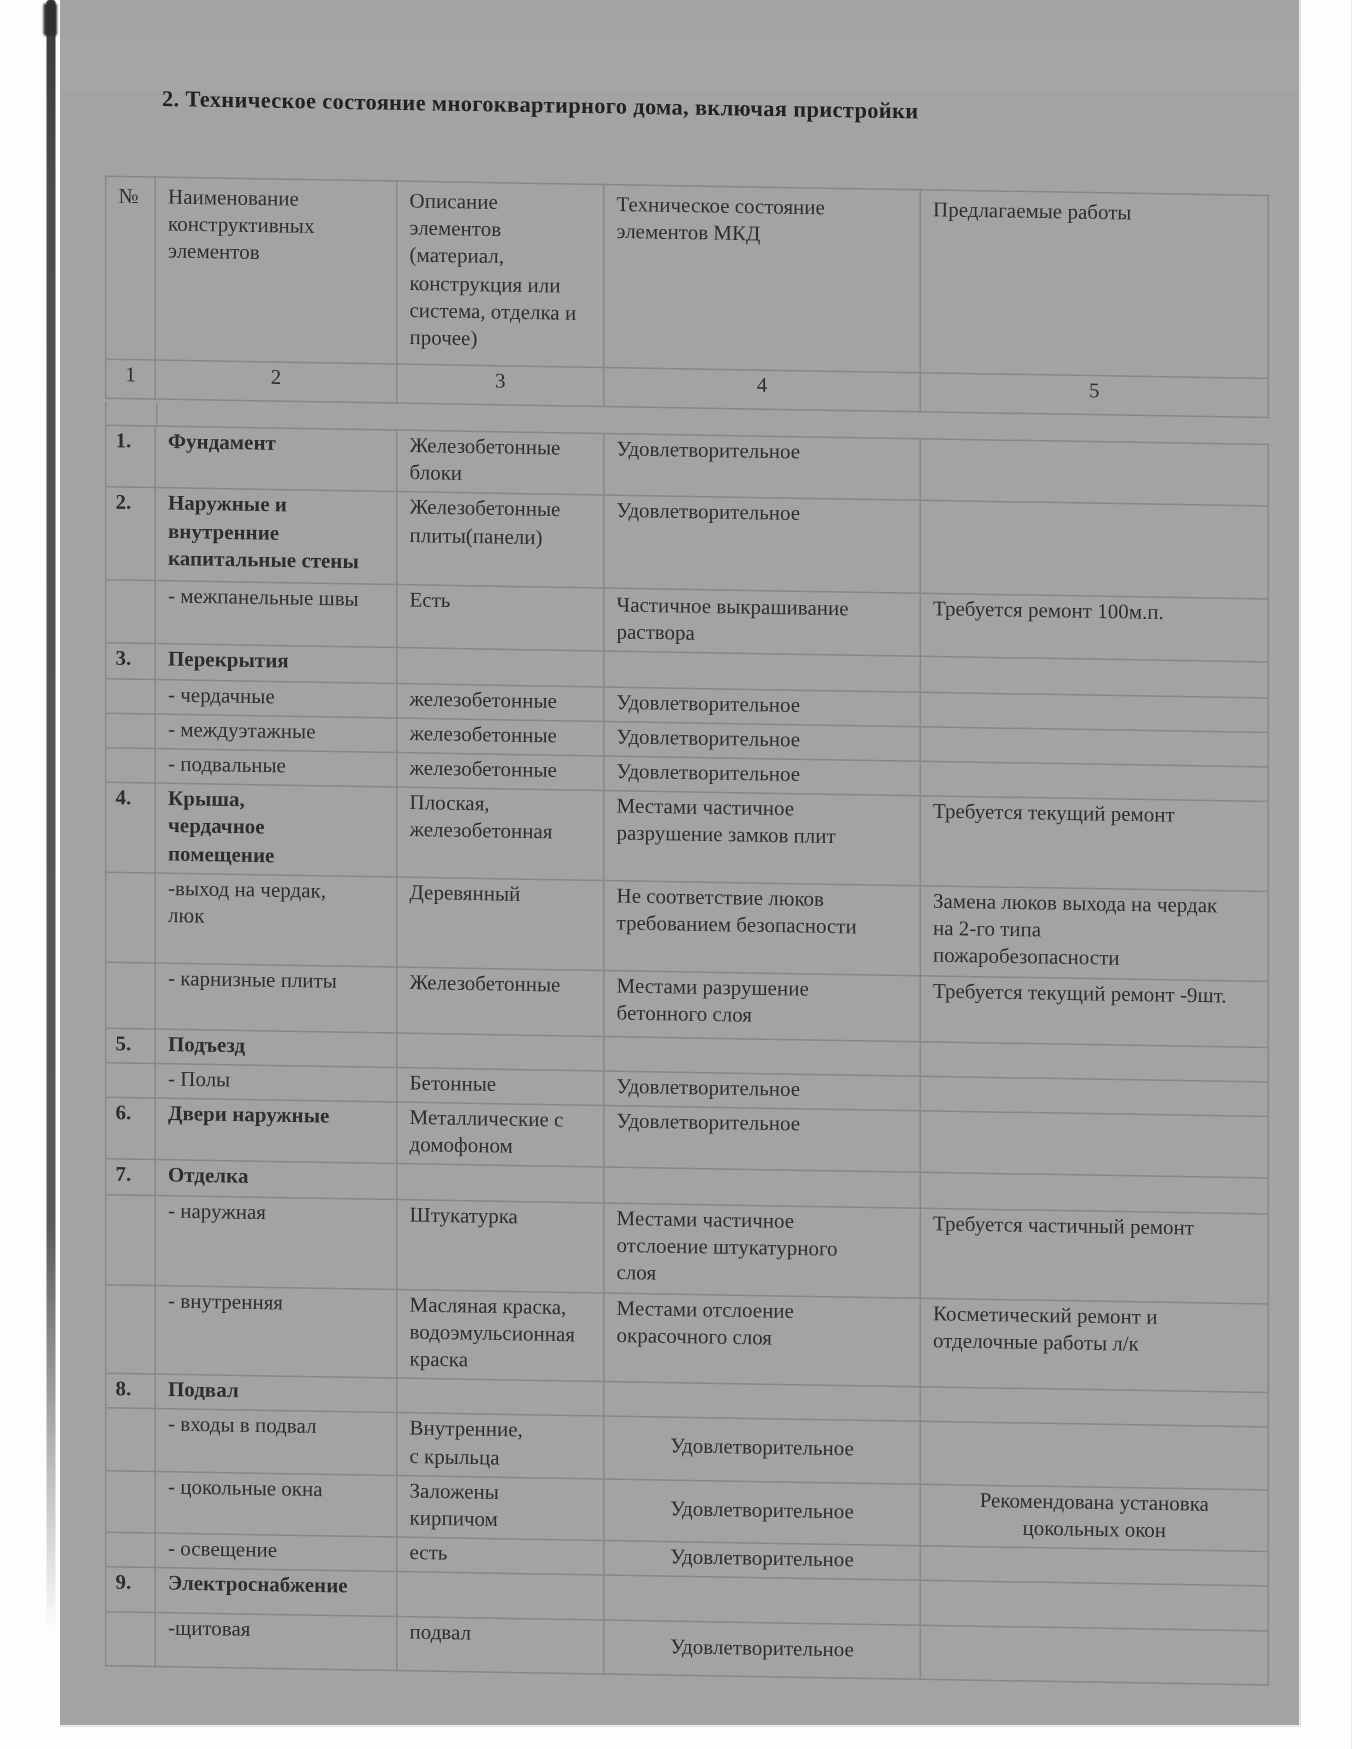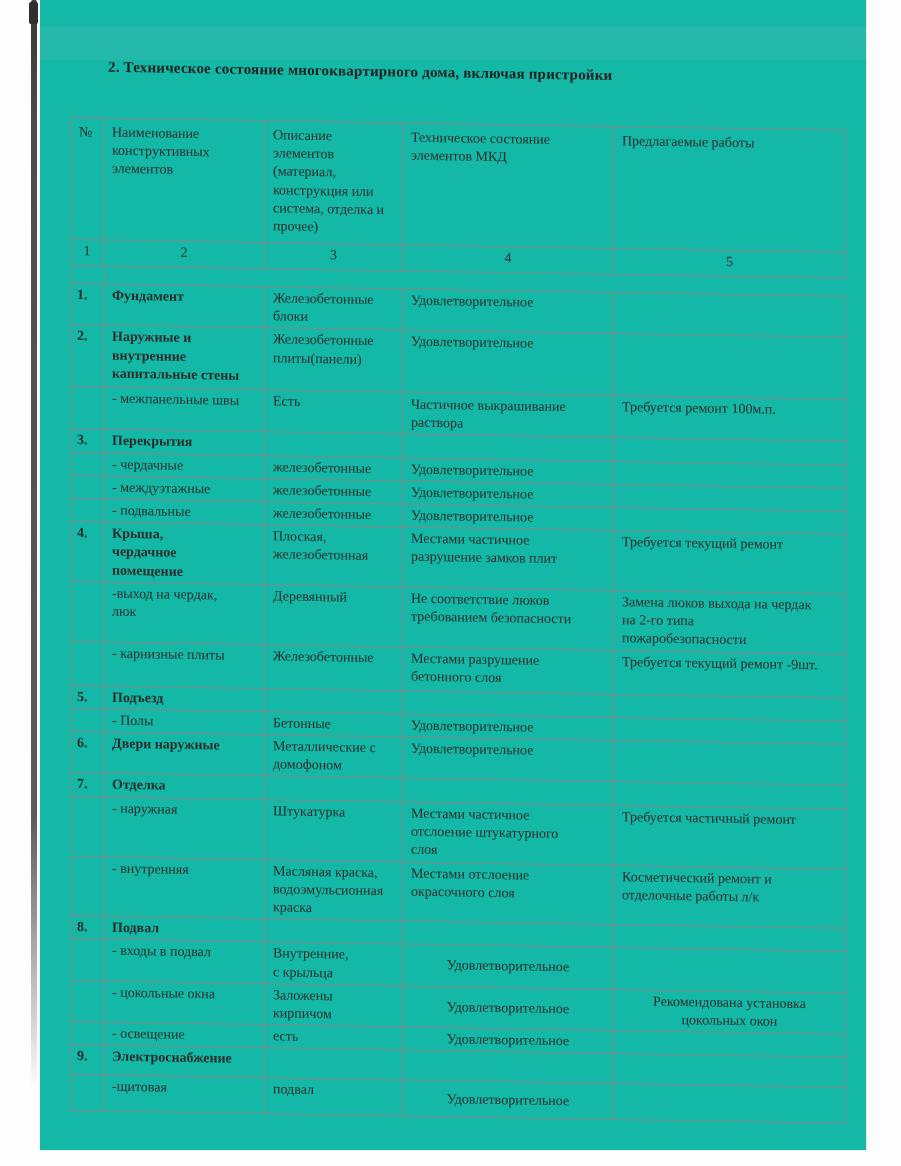--- a/index.html
+++ b/index.html
@@ -1,18 +1,18 @@
 <!DOCTYPE html>
 <html><head>
 <meta charset="utf-8">
 <style>
   html,body{margin:0;padding:0;background:#ffffff;}
   .canvas{position:relative;width:901px;height:1166px;background:#fdfdfd;overflow:hidden;
           font-family:"Liberation Serif", serif;}
-  .page{position:absolute;left:40px;top:0;width:826px;height:1150px;background:#14b8a6;
+  .page{position:absolute;left:40px;top:0;width:826px;height:1150px;background:#a3a3a3;
         border-right:1px solid #e6e8ec;border-bottom:1px solid #eceded;}
   .page::after{content:"";position:absolute;left:0;top:26px;width:100%;height:34px;
         background:rgba(190,196,208,0.10);pointer-events:none;}
   .scan-edge{position:absolute;left:31px;top:0;width:6px;height:1088px;border-radius:2px;
         background:linear-gradient(180deg,#383838 0%,#4d4d4d 12%,#5a5a5a 75%,rgba(90,90,90,0) 100%);
         filter:blur(0.4px);}
   .scan-edge::before{content:"";position:absolute;left:-2px;top:2px;width:9px;height:22px;
         background:#2f2f2f;border-radius:2px;filter:blur(0.6px);}
   .rot{position:absolute;left:30px;top:0;width:790px;transform:skewY(0.95deg);transform-origin:0 0;}
   .title{position:absolute;left:38px;top:58px;margin:0;font-size:15px;font-weight:bold;

